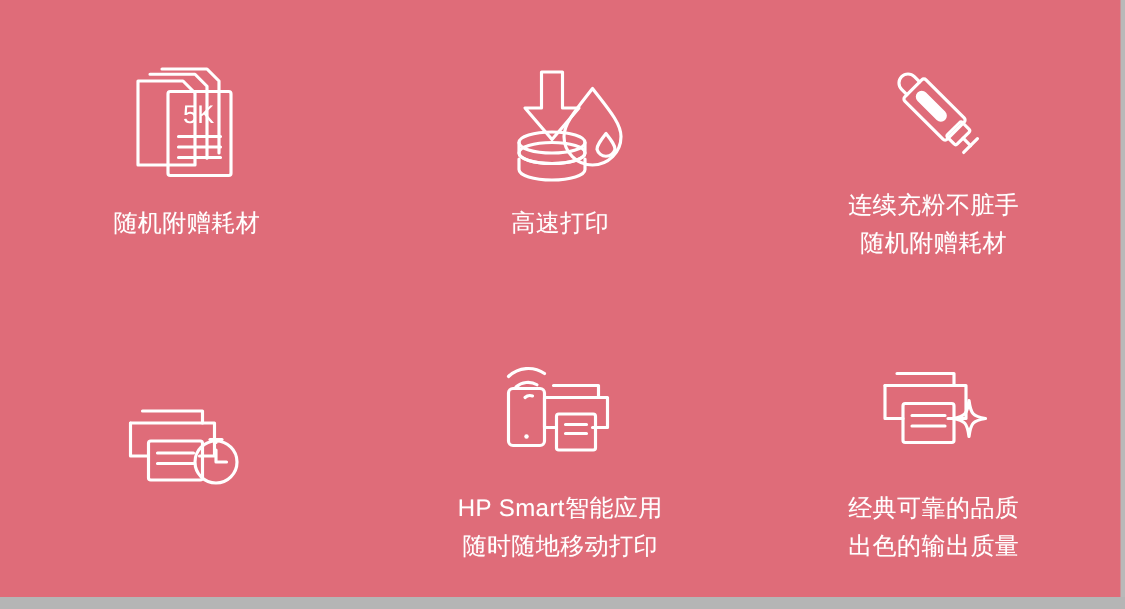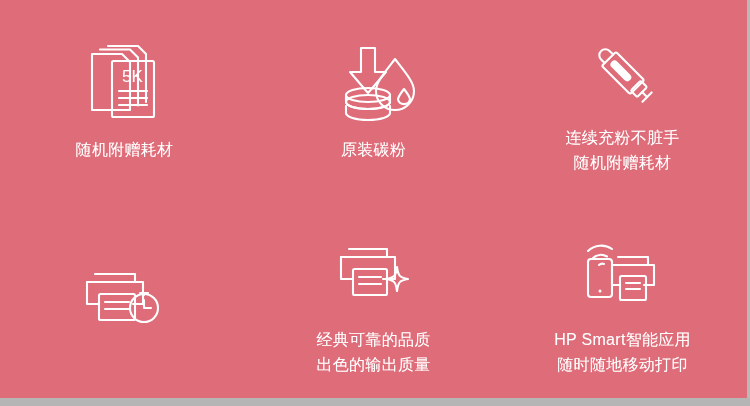--- a/index.html
+++ b/index.html
@@ -125,21 +125,21 @@
           <path d="M30 3 h14 v24 h11 l-18 21 l-18 -21 h11 z"></path>
           <ellipse cx="37" cy="50" rx="22" ry="7"></ellipse>
           <path d="M15 50 v7 c0 3.9 9.8 7 22 7 s22 -3.1 22 -7 v-7"></path>
           <ellipse cx="37" cy="57" rx="22" ry="7"></ellipse>
           <path d="M15 61 v7 c0 3.9 9.8 7 22 7 s22 -3.1 22 -7 v-7"></path>
           <path d="M64 14 c-10 13 -19 23 -19 32 a19 19 0 0 0 38 0 c0 -9 -9 -19 -19 -32 z"></path>
           <path d="M73 44 c-3.5 4.5 -6 7.6 -6 10.5 a6.2 6.2 0 0 0 12 0 c0 -2.9 -2.5 -6 -6 -10.5 z"></path>
         </svg>
       </div>
       <div class="feature-text">
-        <span class="feature-line">原装碳粉</span>
+        <span class="feature-line">高速打印</span>
       </div>
     </div>
 
     <div class="feature-cell row-1">
       <div class="feature-icon">
         <svg width="84" height="80" viewBox="0 0 84 80" fill="none" stroke="#ffffff" stroke-width="2.1" stroke-linejoin="round" stroke-linecap="round">
           <g transform="rotate(45 42 40)">
             <rect x="22" y="30" width="40" height="20" rx="2"></rect>
             <rect x="60" y="33" width="9" height="14" rx="1.5"></rect>
             <path d="M69 40 h7"></path>
@@ -163,37 +163,20 @@
           <path d="M6 18 v22 h12"></path>
           <rect x="18" y="30" width="36" height="26" rx="1.5"></rect>
           <path d="M24 38 h24 M24 45 h24"></path>
           <circle cx="63" cy="44" r="14"></circle>
           <path d="M63 36 v8 h7"></path>
           <path d="M59 29 h8"></path>
           <path d="M63 29 v2"></path>
         </svg>
       </div>
       <div class="feature-text">
-      </div>
-    </div>
-
-    <div class="feature-cell row-2">
-      <div class="feature-icon">
-        <svg width="82" height="70" viewBox="0 0 82 70" fill="none" stroke="#ffffff" stroke-width="2.1" stroke-linejoin="round" stroke-linecap="round">
-          <path d="M16 10 h38 v8"></path>
-          <path d="M8 18 h54 v22 h-12"></path>
-          <path d="M8 18 v22 h12"></path>
-          <rect x="20" y="30" width="34" height="26" rx="1.5"></rect>
-          <path d="M26 38 h22 M26 45 h22"></path>
-          <path d="M64 28 c1.2 9 2.6 10.6 11 12 c-8.4 1.4 -9.8 3 -11 12 c-1.2 -9 -2.6 -10.6 -11 -12 c8.4 -1.4 9.8 -3 11 -12 z"></path>
-        </svg>
-      </div>
-      <div class="feature-text">
-        <span class="feature-line">经典可靠的品质</span>
-        <span class="feature-line">出色的输出质量</span>
       </div>
     </div>
 
     <div class="feature-cell row-2">
       <div class="feature-icon">
         <svg width="86" height="70" viewBox="0 0 86 70" fill="none" stroke="#ffffff" stroke-width="2.1" stroke-linejoin="round" stroke-linecap="round">
           <path d="M8 12 a19 19 0 0 1 24 -2"></path>
           <path d="M13 19 a12 12 0 0 1 14 -1.5"></path>
           <path d="M19 26 a5 5 0 0 1 5 -1"></path>
           <rect x="8" y="20" width="24" height="38" rx="3"></rect>
@@ -204,17 +187,34 @@
           <rect x="40" y="37" width="26" height="24" rx="1.5"></rect>
           <path d="M46 44 h14 M46 50 h14"></path>
         </svg>
       </div>
       <div class="feature-text">
         <span class="feature-line">HP Smart智能应用</span>
         <span class="feature-line">随时随地移动打印</span>
       </div>
     </div>
 
+    <div class="feature-cell row-2">
+      <div class="feature-icon">
+        <svg width="82" height="70" viewBox="0 0 82 70" fill="none" stroke="#ffffff" stroke-width="2.1" stroke-linejoin="round" stroke-linecap="round">
+          <path d="M16 10 h38 v8"></path>
+          <path d="M8 18 h54 v22 h-12"></path>
+          <path d="M8 18 v22 h12"></path>
+          <rect x="20" y="30" width="34" height="26" rx="1.5"></rect>
+          <path d="M26 38 h22 M26 45 h22"></path>
+          <path d="M64 28 c1.2 9 2.6 10.6 11 12 c-8.4 1.4 -9.8 3 -11 12 c-1.2 -9 -2.6 -10.6 -11 -12 c8.4 -1.4 9.8 -3 11 -12 z"></path>
+        </svg>
+      </div>
+      <div class="feature-text">
+        <span class="feature-line">经典可靠的品质</span>
+        <span class="feature-line">出色的输出质量</span>
+      </div>
+    </div>
+
   </div>
 
   <div class="edge-right"></div>
   <div class="edge-bottom"></div>
 </div>
 
 </body></html>

